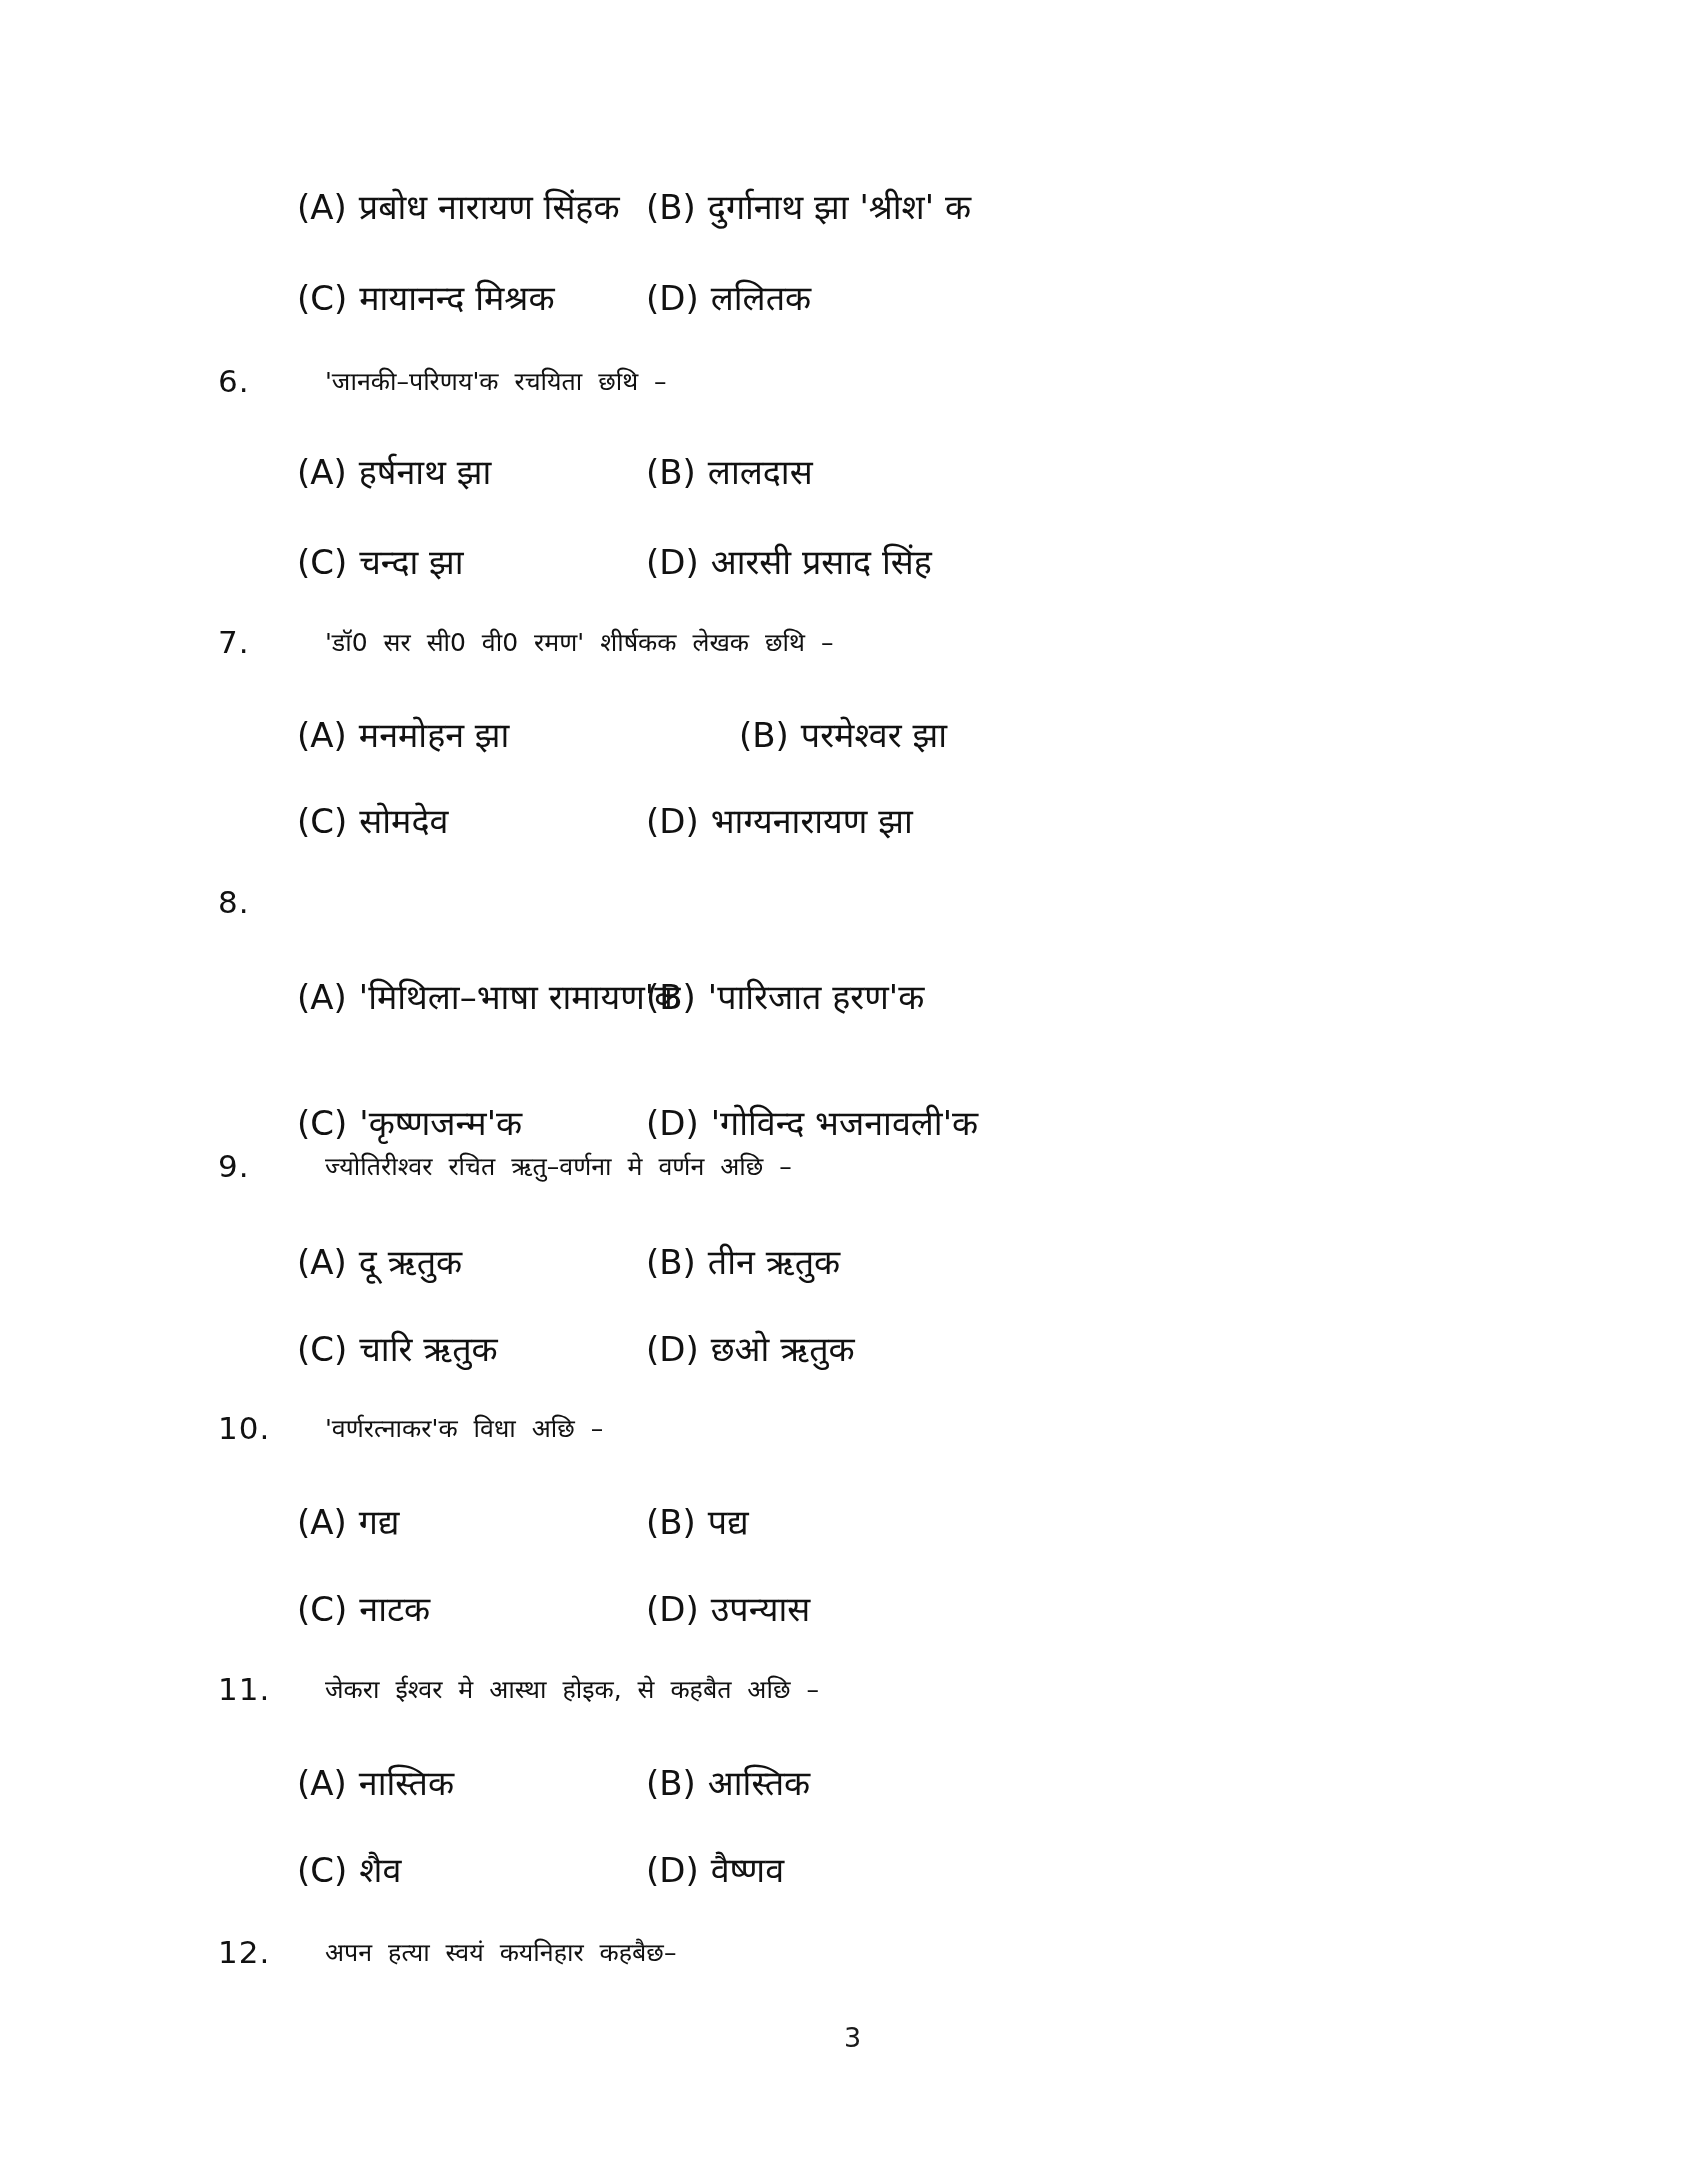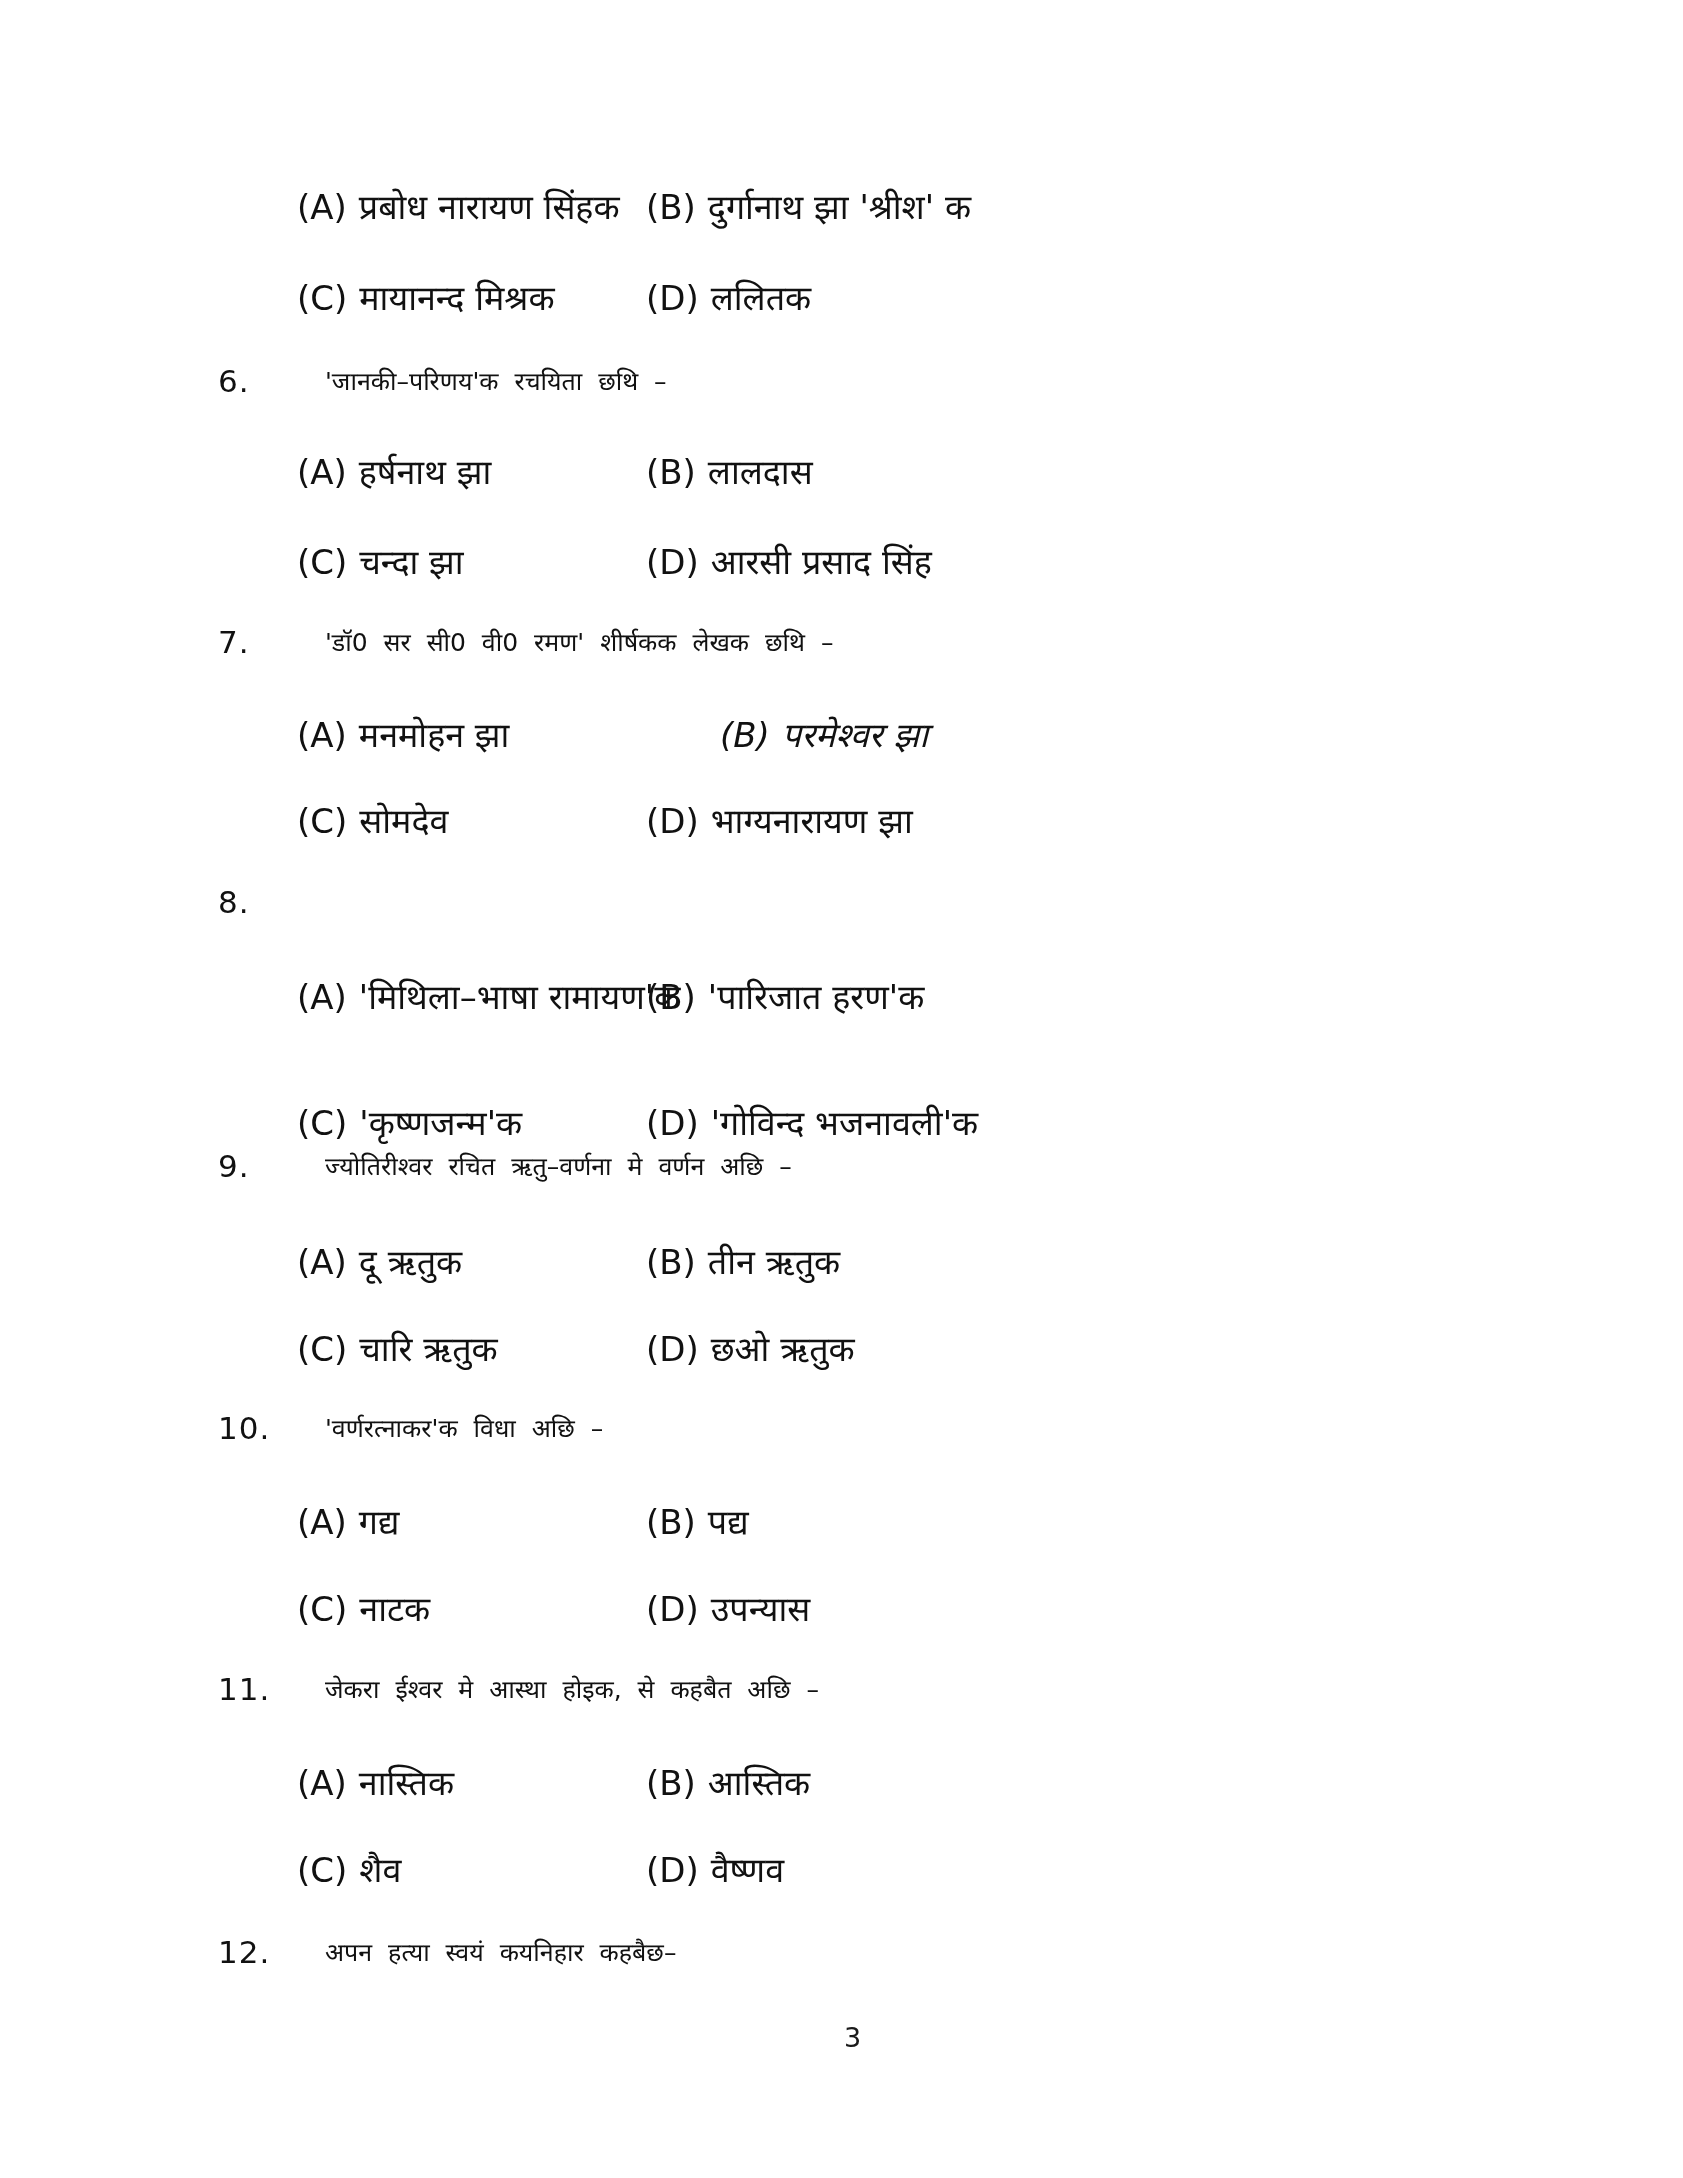--- a/index.html
+++ b/index.html
@@ -12,21 +12,21 @@
     overflow:hidden;
     margin:0 auto;
   }
   .line{position:absolute;left:0;width:1683px;height:59px;white-space:nowrap;}
   .qnum{position:absolute;left:218px;font-size:31px;letter-spacing:1px;}
   .qtext{position:absolute;left:297px;font-size:25px;word-spacing:8px;margin-left:28px;}
   .opt{position:absolute;font-size:34px;}
   .opt .lbl{margin-right:12px;font-size:34px;}
   .oa{left:297px;}
   .ob{left:646px;}
-  .ob-indent{left:720px;font-style:italic;}
+  .ob-indent{left:739px;}
   .footer-page{
     position:absolute;left:844px;top:2022px;
     font-size:27px;color:#1a1a1a;
   }
 </style>
 </head>
 <body>
 
 <div class="page">
 

